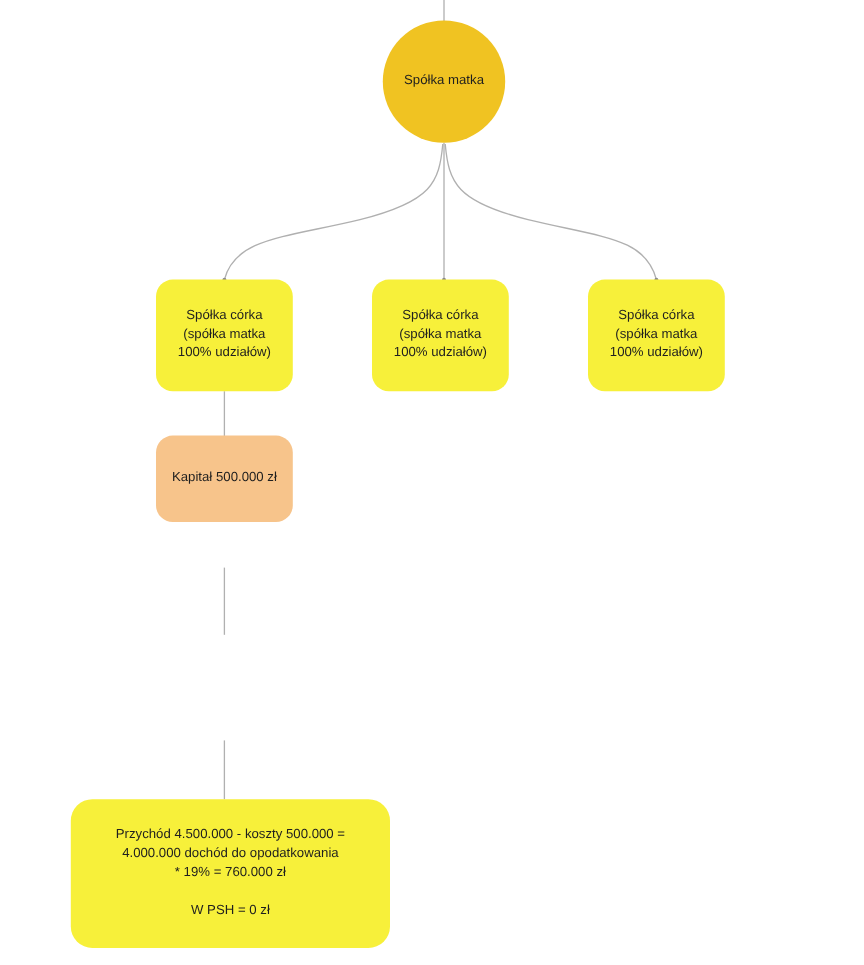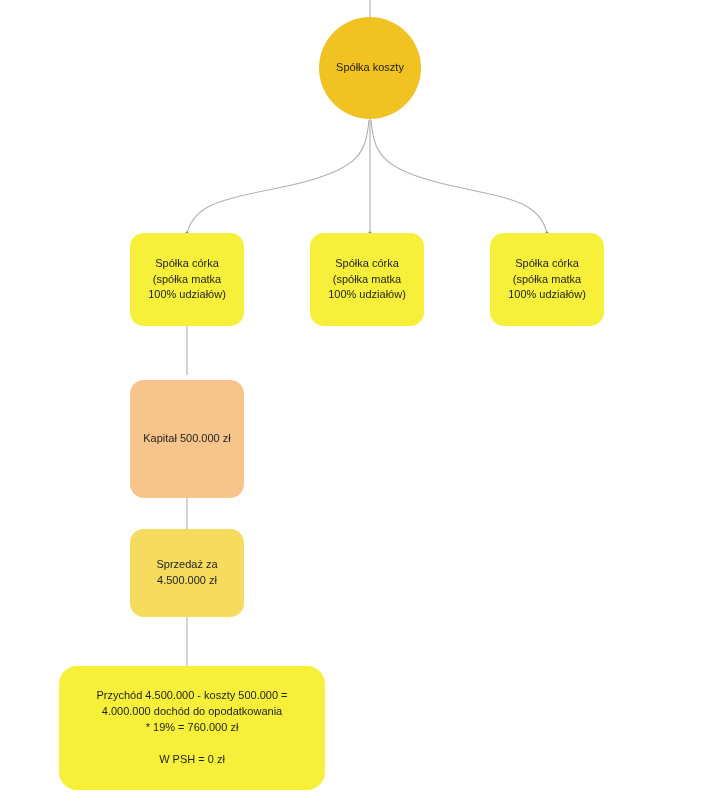--- a/index.html
+++ b/index.html
@@ -71,21 +71,21 @@
     left: 319px;
     top: 17px;
     width: 102px;
     height: 102px;
   }
 
   #child-node-1 { left: 130px; top: 233px; width: 114px; height: 93px; }
   #child-node-2 { left: 310px; top: 233px; width: 114px; height: 93px; }
   #child-node-3 { left: 490px; top: 233px; width: 114px; height: 93px; }
 
-  #capital-node { left: 130px; top: 380px; width: 114px; height: 118px; }
+  #capital-node { left: 130px; top: 363px; width: 114px; height: 72px; }
   #sale-node    { left: 130px; top: 529px; width: 114px; height: 88px; }
   #summary-node { left: 59px;  top: 666px; width: 266px; height: 124px; }
 </style>
 </head>
 <body>
 
 <div id="diagram-canvas">
 
   <svg id="connector-layer" viewBox="0 0 720 804" width="720" height="804" xmlns="http://www.w3.org/2000/svg">
     <g fill="none" stroke="#b0b0b0" stroke-width="1.1">
@@ -98,21 +98,21 @@
       <path d="M187,617 L187,666"></path>
     </g>
     <g fill="#8a8a8a">
       <circle cx="187" cy="233" r="1.6"></circle>
       <circle cx="370" cy="233" r="1.6"></circle>
       <circle cx="547" cy="233" r="1.6"></circle>
     </g>
   </svg>
 
   <div class="node node-circle" id="root-node" style="background:#F0C322;">
-    <span class="node-label">Spółka koszty</span>
+    <span class="node-label">Spółka matka</span>
   </div>
 
   <div class="node node-rect" id="child-node-1" style="background:#F7F03A;">
     <span class="node-label">Spółka córka
 (spółka matka
 100% udziałów)</span>
   </div>
 
   <div class="node node-rect" id="child-node-2" style="background:#F7F03A;">
     <span class="node-label">Spółka córka
@@ -123,24 +123,20 @@
   <div class="node node-rect" id="child-node-3" style="background:#F7F03A;">
     <span class="node-label">Spółka córka
 (spółka matka
 100% udziałów)</span>
   </div>
 
   <div class="node node-rect" id="capital-node" style="background:#F7C48B;">
     <span class="node-label">Kapitał 500.000 zł</span>
   </div>
 
-  <div class="node node-rect" id="sale-node" style="background:#F5DB5E;">
-    <span class="node-label">Sprzedaż za
-4.500.000 zł</span>
-  </div>
 
   <div class="node node-rect wide" id="summary-node" style="background:#F7F03A;">
     <span class="node-label">Przychód 4.500.000 - koszty 500.000 =
 4.000.000 dochód do opodatkowania
 * 19% = 760.000 zł
 
 W PSH = 0 zł</span>
   </div>
 
 </div>

